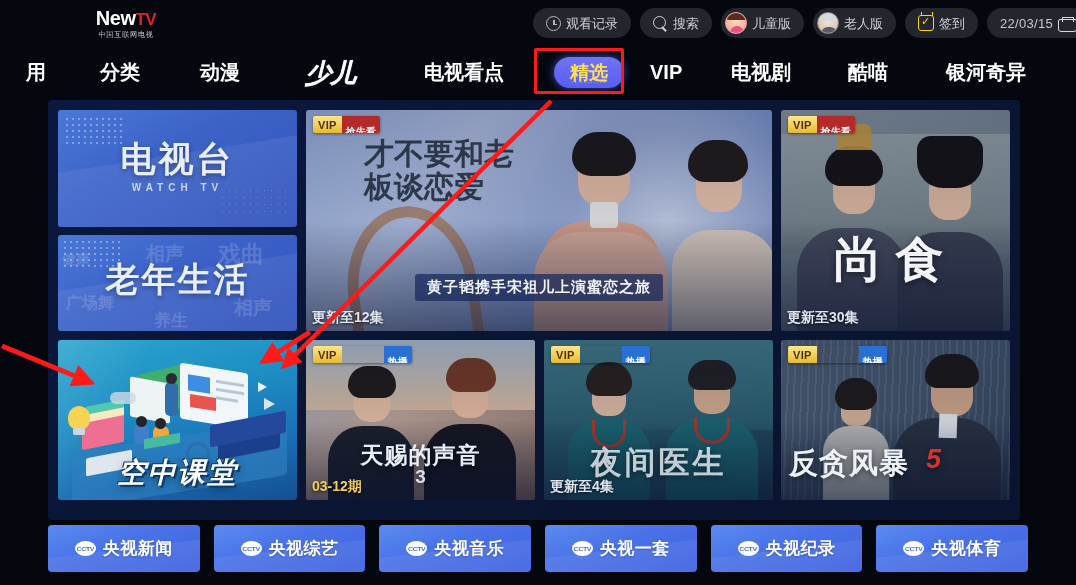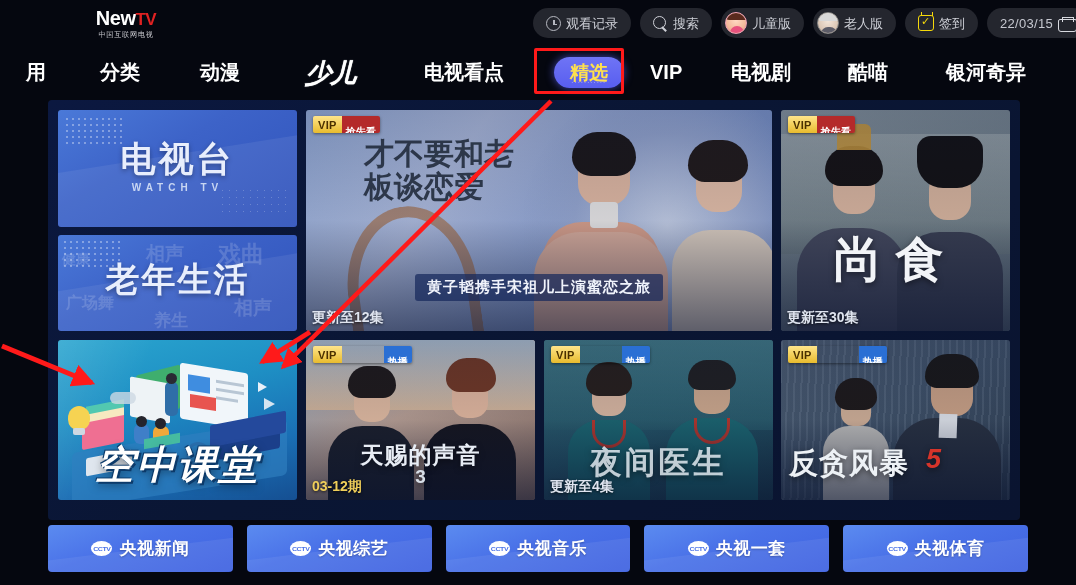--- a/index.html
+++ b/index.html
@@ -231,21 +231,21 @@
   .person { position:absolute; border-radius:50% 50% 45% 45%; }
   .hair { position:absolute; border-radius:50% 50% 42% 42%; }
 
   
   .classroom {
     position:absolute; overflow:hidden; border-radius:3px;
     background:linear-gradient(165deg,#2aa5cf 0%,#1e8fc4 38%,#1a6fb5 70%,#154f92 100%);
   }
   .cl-title {
     position:absolute; left:0; right:0; bottom:8px; text-align:center;
-    color:#ffffff; font-size:39px; font-weight:bold; letter-spacing:2px;
+    color:#ffffff; font-size:28px; font-weight:bold; letter-spacing:2px;
     z-index:20;
     text-shadow:2px 2px 0 #0c3a6a, -1px -1px 0 #0c3a6a, 0 3px 8px rgba(0,0,0,0.5);
     font-style:italic;
   }
   .iso { position:absolute; }
 
   
   .chrow {
     position:absolute; left:48px; top:525px; width:980px; height:50px;
     display:flex; gap:14px;
@@ -588,20 +588,26 @@
     <span class="chlbl">央视音乐</span>
   </div>
 
   <div class="chbtn">
     <span class="cctv-logo">
         <span>CCTV</span>
       </span>
     <span class="chlbl">央视一套</span>
   </div>
 
+  <div class="chbtn">
+    <span class="cctv-logo">
+        <span>CCTV</span>
+      </span>
+    <span class="chlbl">央视纪录</span>
+  </div>
 
   <div class="chbtn">
     <span class="cctv-logo">
         <span>CCTV</span>
       </span>
     <span class="chlbl">央视体育</span>
   </div>
 
 </div>
 

